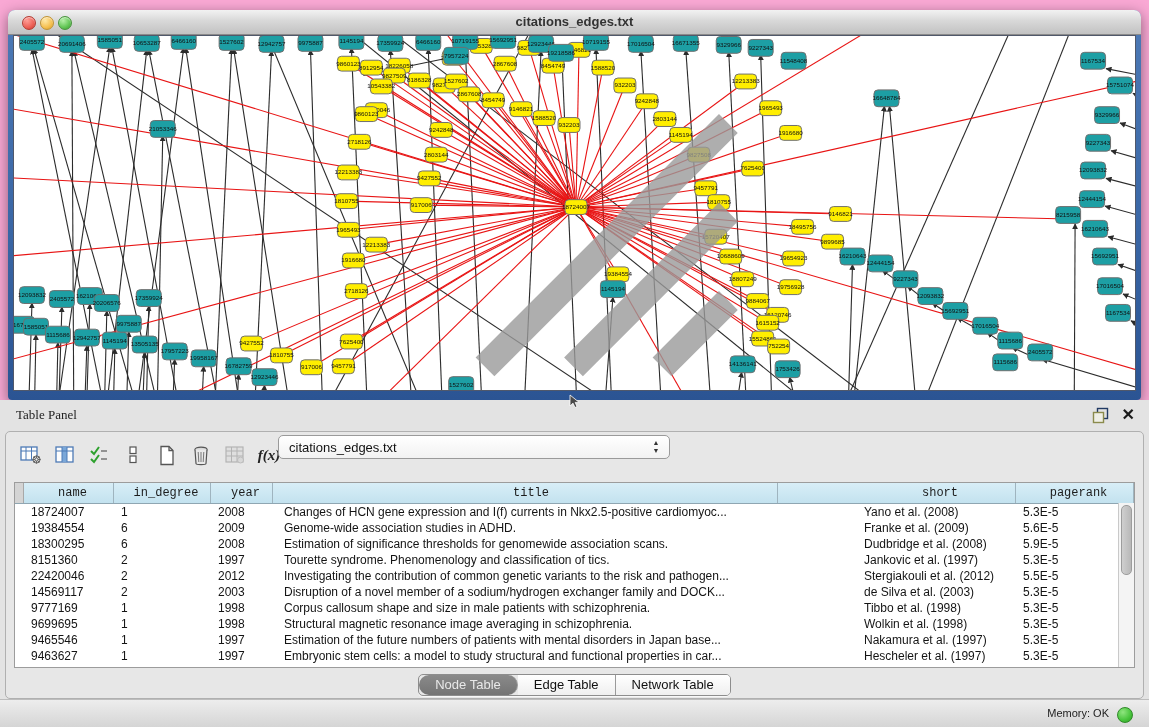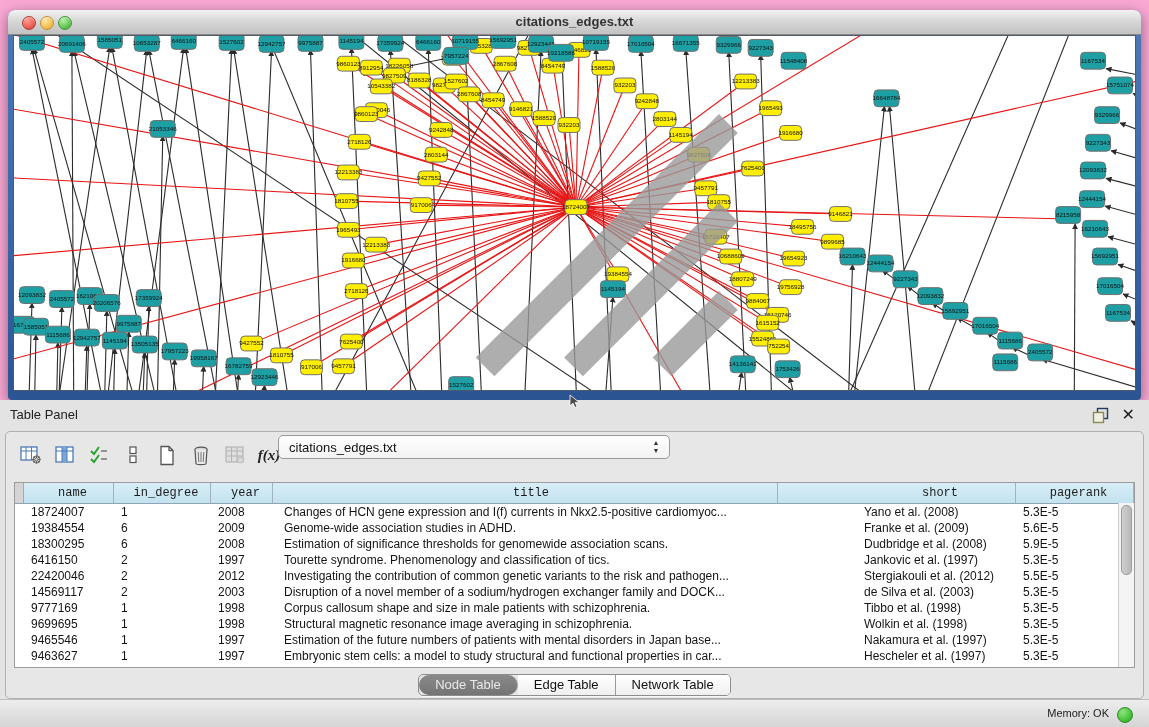--- a/index.html
+++ b/index.html
@@ -20,21 +20,21 @@
   .tl.green{left:50px;background:radial-gradient(circle at 35% 30%,#b6f0a8,#61c554 60%,#3a9a30);border:1px solid #47933c;}
   .canvas{position:absolute;left:5px;right:5px;top:25px;bottom:9px;background:#fff;border:1px solid #50586a;}
   .canvas svg{display:block;width:100%;height:100%;}
   .grip{position:absolute;right:1px;bottom:1px;width:16px;height:16px;opacity:.8;}
 
   
   .cursor{position:absolute;left:569px;top:394px;z-index:60;}
 
   
   .table-panel{position:absolute;left:0;top:400px;width:1149px;height:300px;background:#e3e3e3;}
-  .tp-header{position:absolute;left:0;top:0;right:0;height:30px;}
+  .tp-header{position:absolute;left:6px;top:0;right:0;height:30px;font-family:Liberation Serif, serif;}
   .tp-title{position:absolute;left:10px;top:0;line-height:30px;font-size:13px;color:#222;}
   .tp-float{position:absolute;right:40px;top:7px;width:17px;height:17px;cursor:pointer;}
   .tp-close{position:absolute;right:14px;top:4px;font-size:16px;font-weight:bold;color:#1a1a1a;cursor:pointer;line-height:22px;}
   .tp-inner{position:absolute;left:5px;right:5px;top:31px;height:266px;background:#e7e7e7;
     border:1px solid #b0b0b0;border-radius:5px;}
   .toolbar{position:absolute;left:10px;top:7px;height:32px;display:flex;align-items:center;}
   .tbtn{width:30px;height:28px;display:flex;align-items:center;justify-content:center;margin-right:4px;cursor:pointer;}
   .fx{font-family:"Liberation Serif","DejaVu Serif",serif;font-style:italic;font-weight:bold;font-size:15px;color:#222;}
   .combo{position:absolute;left:272px;top:3px;width:392px;height:24px;background:linear-gradient(180deg,#ffffff,#f2f2f2);
     border:1px solid #9a9a9a;border-radius:5px;font-size:13px;color:#111;line-height:24px;padding-left:10px;
@@ -875,21 +875,21 @@
               <div class="td c0">18300295</div>
               <div class="td c1">6</div>
               <div class="td c2">2008</div>
               <div class="td c3">Estimation of significance thresholds for genomewide association scans.</div>
               <div class="td c4">0</div>
               <div class="td c5">Dudbridge et al. (2008)</div>
               <div class="td c6">5.9E-5</div>
             </div>
             <div class="trow">
               <div style="width: 8px;"></div>
-              <div class="td c0">6416150</div>
+              <div class="td c0">8151360</div>
               <div class="td c1">2</div>
               <div class="td c2">1997</div>
               <div class="td c3">Tourette syndrome. Phenomenology and classification of tics.</div>
               <div class="td c4">0</div>
               <div class="td c5">Jankovic et al. (1997)</div>
               <div class="td c6">5.3E-5</div>
             </div>
             <div class="trow">
               <div style="width: 8px;"></div>
               <div class="td c0">22420046</div>

